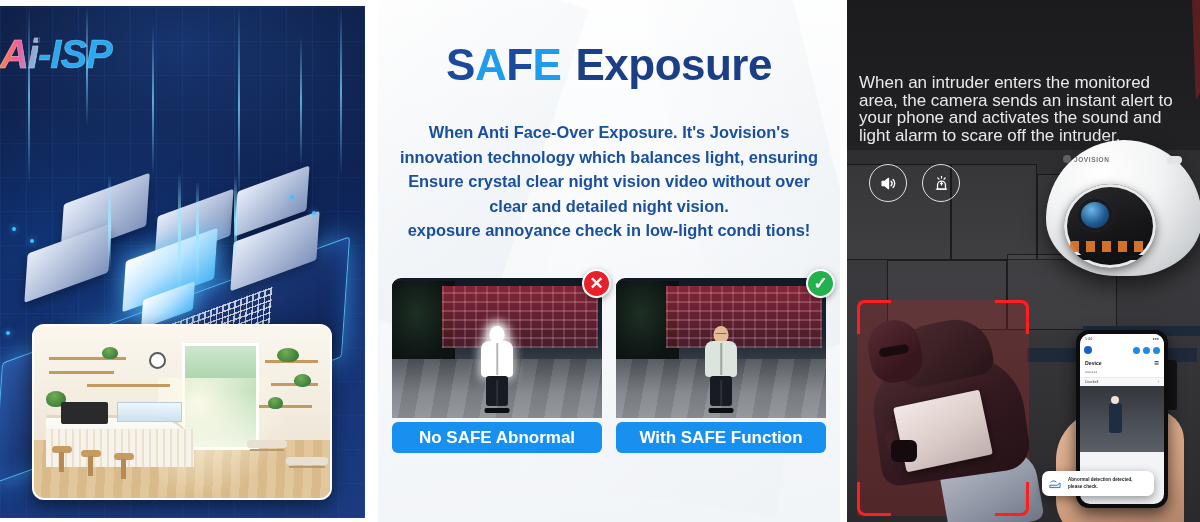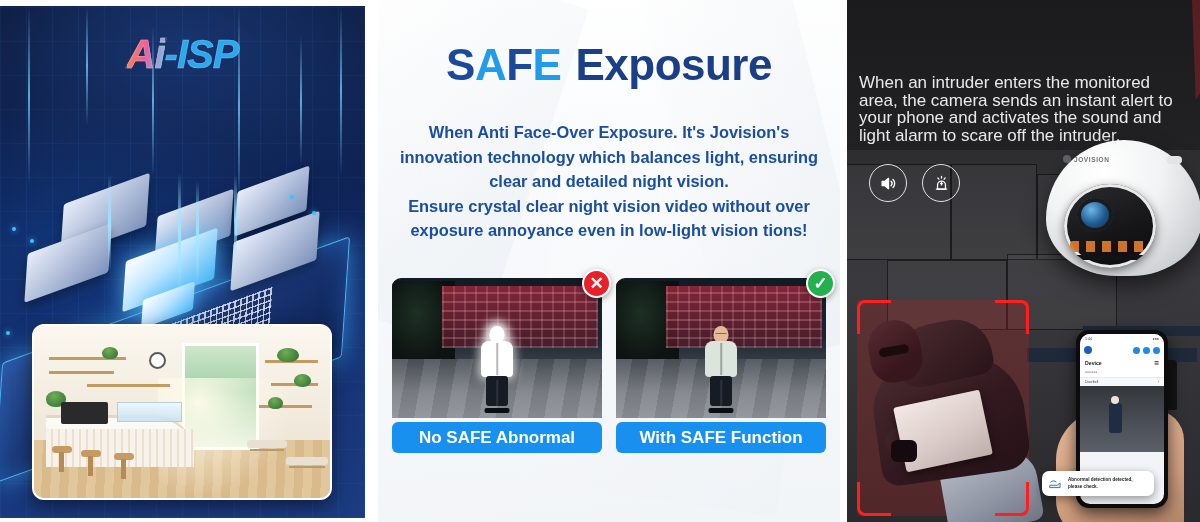--- a/index.html
+++ b/index.html
@@ -26,21 +26,21 @@
       repeating-linear-gradient(90deg, rgba(80,160,255,.07) 0 1px, rgba(0,0,0,0) 1px 26px),
       repeating-linear-gradient(0deg, rgba(80,160,255,.05) 0 1px, rgba(0,0,0,0) 1px 34px);
   }
   .p1-streaks { position:absolute; inset:0; }
   .p1-streaks i {
     position:absolute; width:2px; border-radius:2px;
     background: linear-gradient(180deg, rgba(90,190,255,0) 0%, rgba(120,210,255,.75) 50%, rgba(90,190,255,0) 100%);
   }
   .p1-title {
     position: absolute; top: 26px; left: 0; right: 0;
-    text-align: center; z-index: 6;
+    text-align: left; z-index: 6;
     font-size: 40px; font-weight: bold; font-style: italic;
     letter-spacing: -1px;
   }
   .ai-part {
     background: linear-gradient(100deg, #f79038 0%, #ef5d9e 48%, #5fd2f2 100%);
     -webkit-background-clip: text; background-clip: text; color: transparent;
     -webkit-text-stroke: 0.6px rgba(255,255,255,.35);
   }
   .isp-part { color: #2aa8f0; -webkit-text-stroke: 0.6px rgba(190,235,255,.5); }
   .p1-desc {
@@ -395,23 +395,23 @@
       <i style="left:160px;top:200px;width:260px;height:300px;transform:rotate(8deg);opacity:.5"></i>
     </div>
 
     <h1 class="p2-title">
       <span class="d">S</span><span class="l">A</span><span class="d">F</span><span class="l">E</span><span class="fn">Exposure</span>
     </h1>
 
     <div class="p2-body">
       <div>When Anti Face-Over Exposure. It's Jovision's</div>
       <div>innovation technology which balances light, ensuring</div>
+      <div>Ensure crystal clear night vision video without over</div>
       <div>clear and detailed night vision.</div>
-      <div>Ensure crystal clear night vision video without over</div>
-      <div>exposure annoyance even in low-light vision tions!</div>
+      <div>exposure annoyance check in low-light condi tions!</div>
     </div>
 
     <div class="compare">
       <figure class="cmp">
         <div class="badge bad">✕</div>
         <div class="cmp-shot">
           <div class="night-tree"></div>
           <div class="night-bldg"></div>
           <div class="night-ground"></div>
           <div class="person over">

